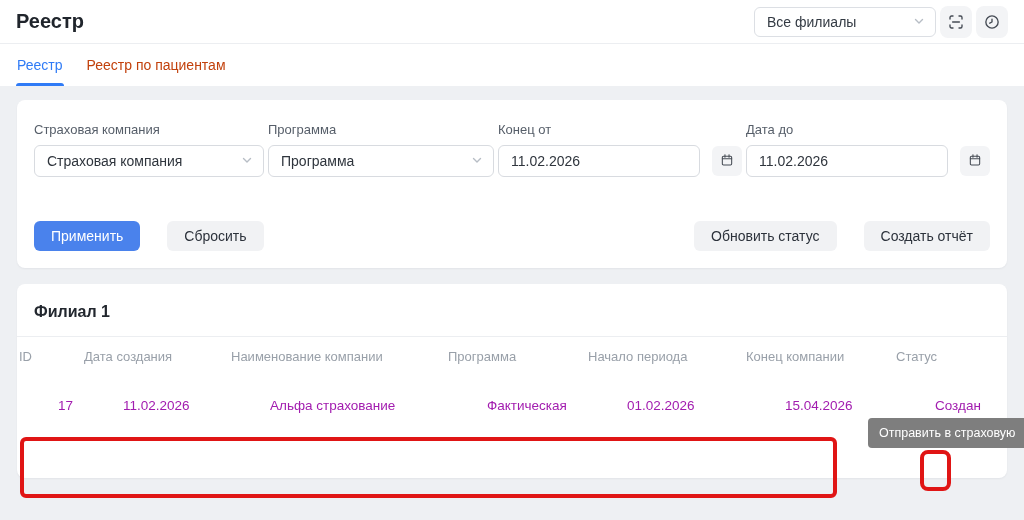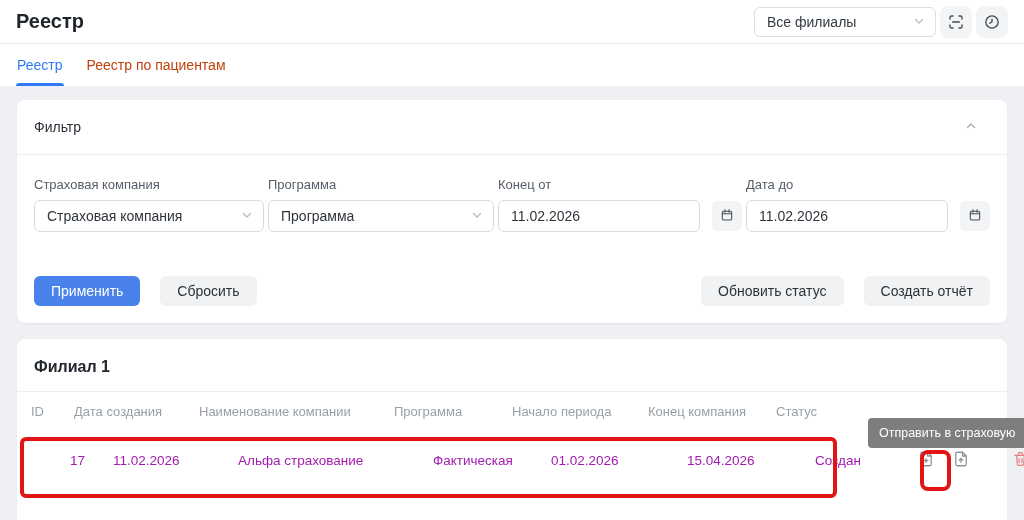--- a/index.html
+++ b/index.html
@@ -40,33 +40,33 @@
   .filter-grid { display:grid; grid-template-columns:230px 226px 1fr 1fr; gap:4px; }
   .field-label { display:block; font-size:13px; color:#565e69; margin-bottom:8px; }
   .control { height:32px; border:1px solid #d8dbe0; border-radius:6px; background:#fff;
              display:flex; align-items:center; justify-content:space-between;
              padding:0 10px 0 12px; font-size:14px; color:#2f353d; cursor:pointer; }
   .date-wrap { display:flex; align-items:center; gap:12px; }
   .date-input { flex:1; }
   .cal-btn { flex:0 0 30px; width:30px; height:30px; background:#f3f4f6; border:none;
              border-radius:6px; display:grid; place-items:center; cursor:pointer; }
   .filter-actions { display:flex; justify-content:space-between; align-items:center; margin-top:44px; }
-  .btn-group { display:flex; gap:20px; }
+  .btn-group { display:flex; gap:27px; }
   .btn { height:30px; border:none; border-radius:6px; padding:0 17px; font-size:14px;
          display:inline-flex; align-items:center; cursor:pointer;
          font-family:"Liberation Sans", sans-serif; }
   .btn-primary { background:#4a82ec; color:#fff; }
   .btn-gray { background:#f1f2f4; color:#2c323b; }
 
   
   .table-card { margin-top:16px; height:194px; }
   .group-title { padding:19px 17px 15px; font-size:16px; font-weight:700; color:#22272e;
                  border-bottom:1px solid #eceef1; }
   .tgrid { display:grid; grid-template-columns:43px 125px 195px 118px 136px 128px 100px 1fr;
-           align-items:center; padding:0 14px; }
+           align-items:center; padding:0 2px;gap:22px; }
   .thead-row { height:39px; font-size:13px; color:#99a0a9; }
   .tbody-row { height:59px; font-size:13.5px; color:#a21caf;margin-left:39px; }
   .cell { padding-right:8px; white-space:nowrap; overflow:hidden; text-overflow:ellipsis; }
   .actions-cell { display:flex; align-items:center; justify-content:flex-end; gap:13px; padding-right:10px; }
   .row-icon { background:none; border:none; cursor:pointer; display:grid; place-items:center;
               width:22px; height:26px; }
   .trash-btn { margin-left:24px; }
 
   
   .tooltip { position:absolute; left:868px; top:418px; height:30px; background:#7e7e7e;
@@ -119,30 +119,20 @@
       <span>Реестр</span>
     </div>
     <div class="tab">
       <span>Реестр по пациентам</span>
     </div>
   </div>
 
   <div class="content">
 
     <div class="card">
-      <div class="filter-head">
-        <span>Фильтр</span>
-        <button class="collapse-btn">
-          <span>
-            <svg width="12" height="12" viewBox="0 0 12 12">
-                <polyline points="2.5,7.5 6,4 9.5,7.5" fill="none" stroke="#a8aeb6" stroke-width="1.4" stroke-linecap="round" stroke-linejoin="round"></polyline>
-              </svg>
-          </span>
-        </button>
-      </div>
       <div class="filter-body">
         <div class="filter-grid">
 
           <div class="field">
             <span class="field-label">Страховая компания</span>
             <div class="control">
               <span>Страховая компания</span>
               <span>
                 <svg width="12" height="12" viewBox="0 0 12 12">
                     <polyline points="2.5,4.5 6,8 9.5,4.5" fill="none" stroke="#b7bdc5" stroke-width="1.4" stroke-linecap="round" stroke-linejoin="round"></polyline>
@@ -218,21 +208,21 @@
 
     <div class="card table-card">
       <div class="group-title">Филиал 1</div>
 
       <div class="tgrid thead-row">
         <div class="cell">ID</div>
         <div class="cell">Дата создания</div>
         <div class="cell">Наименование компании</div>
         <div class="cell">Программа</div>
         <div class="cell">Начало периода</div>
-        <div class="cell">Конец компания</div>
+        <div class="cell">Конец компании</div>
         <div class="cell">Статус</div>
         <div class="cell"></div>
       </div>
 
       <div class="tgrid tbody-row">
         <div class="cell">17</div>
         <div class="cell">11.02.2026</div>
         <div class="cell">Альфа страхование</div>
         <div class="cell">Фактическая</div>
         <div class="cell">01.02.2026</div>

